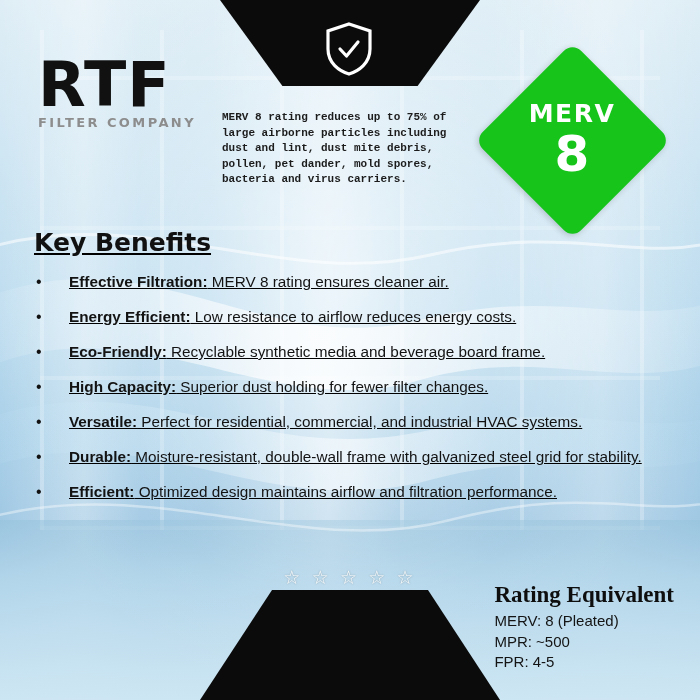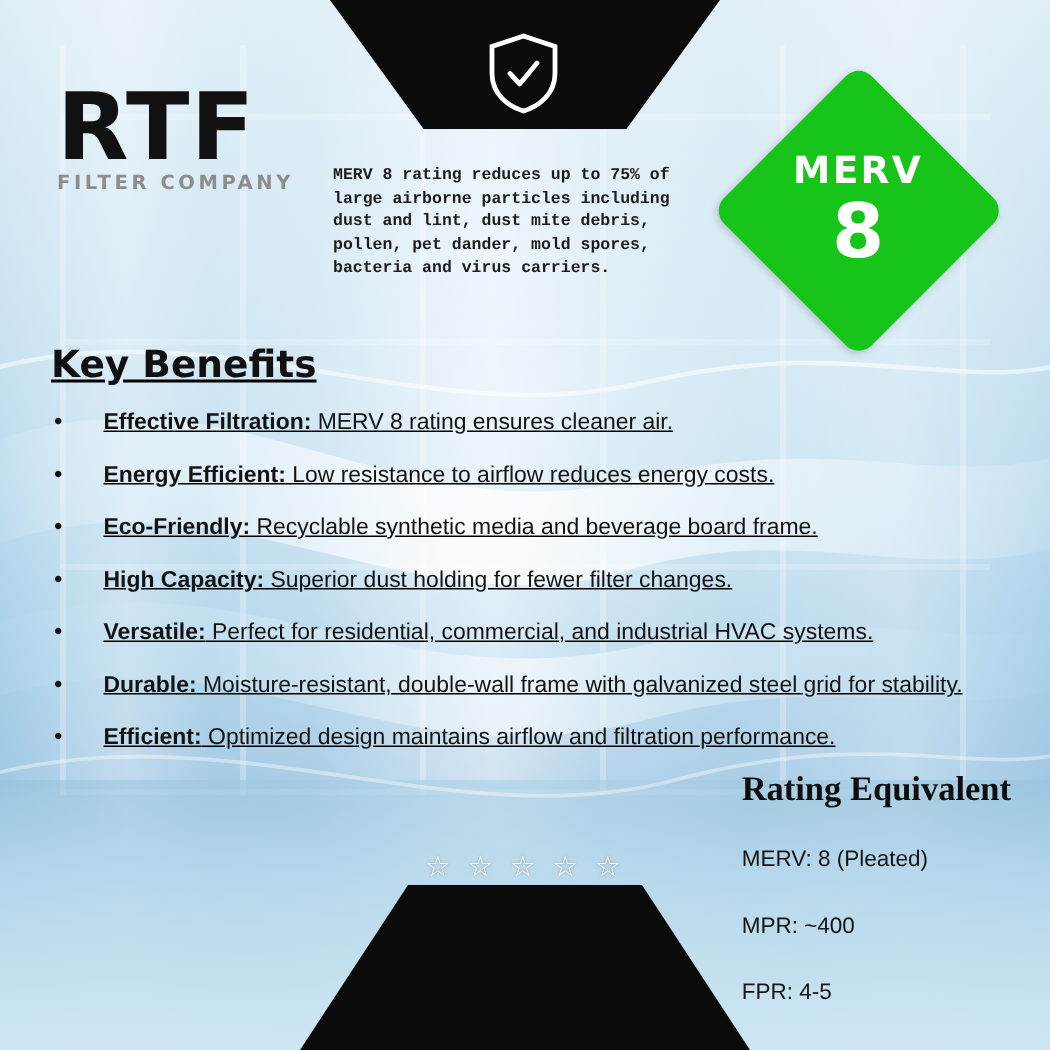--- a/index.html
+++ b/index.html
@@ -112,21 +112,21 @@
   
   .stars {
     position: absolute; left: 0; right: 0; top: 566px;
     text-align: center; color: #fff; font-size: 19px; letter-spacing: 3px;
     text-shadow: 0 0 2px rgba(0,0,0,.35);
   }
 
   
   .rating { position: absolute; right: 26px; bottom: 28px; text-align: left; }
   .rating-title { font-size: 23px; font-weight: 800; color: #0e0e0e; margin-bottom: 3px; font-family: Liberation Serif, serif; }
-  .rating-line { font-size: 15px; color: #141414; line-height: 1.35; margin-top: 24px; }
+  .rating-line { font-size: 15px; color: #141414; line-height: 1.35; }
 </style>
 </head>
 <body>
 
 <div id="page">
 
   <div class="bg-room"></div>
   <div class="bg-window-frame"></div>
   <div class="bg-floor"></div>
   <div class="haze"></div>
@@ -186,17 +186,17 @@
       <li><b>Durable:</b><span> Moisture-resistant, double-wall frame with galvanized steel grid for stability.</span></li>
       <li><b>Efficient:</b><span> Optimized design maintains airflow and filtration performance.</span></li>
     </ul>
   </div>
 
   <div class="stars">☆ ☆ ☆ ☆ ☆</div>
 
   <div class="rating">
     <div class="rating-title">Rating Equivalent</div>
     <div class="rating-line">MERV: 8 (Pleated)</div>
-    <div class="rating-line">MPR: ~400</div>
+    <div class="rating-line">MPR: ~500</div>
     <div class="rating-line">FPR: 4-5</div>
   </div>
 
 </div>
 
 </body></html>

